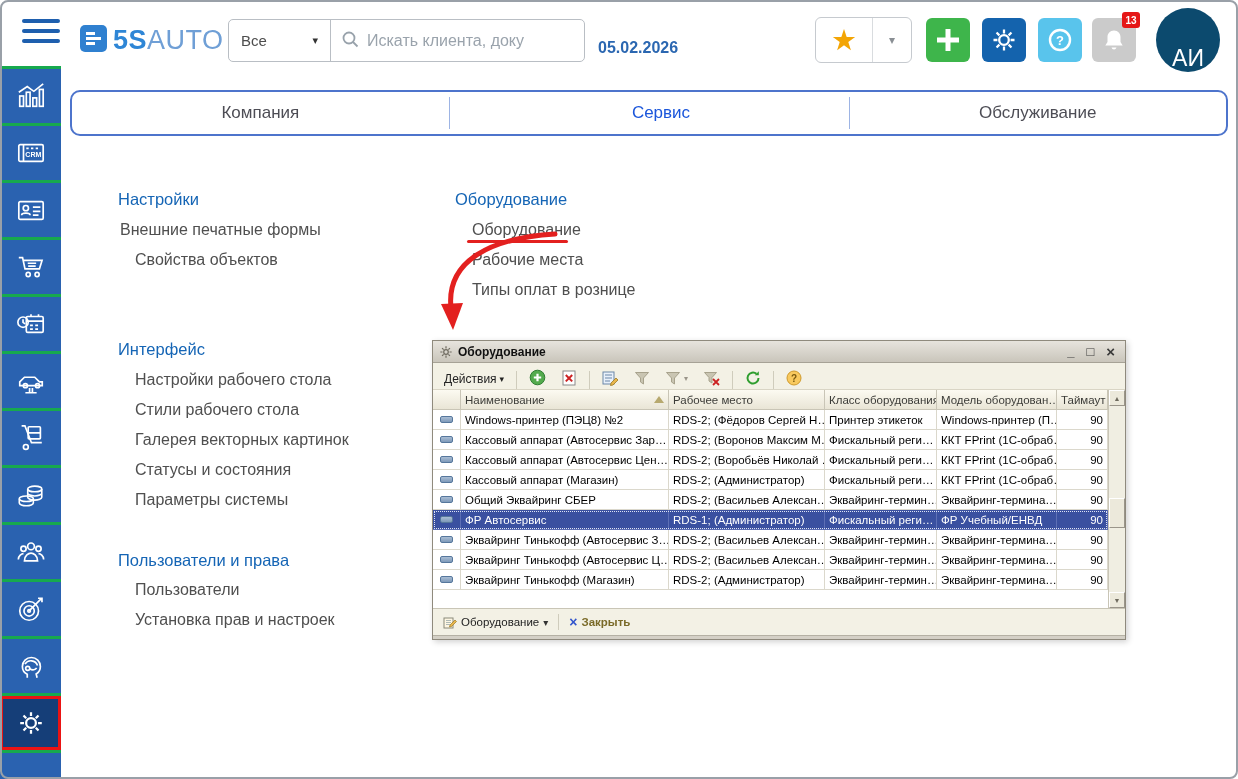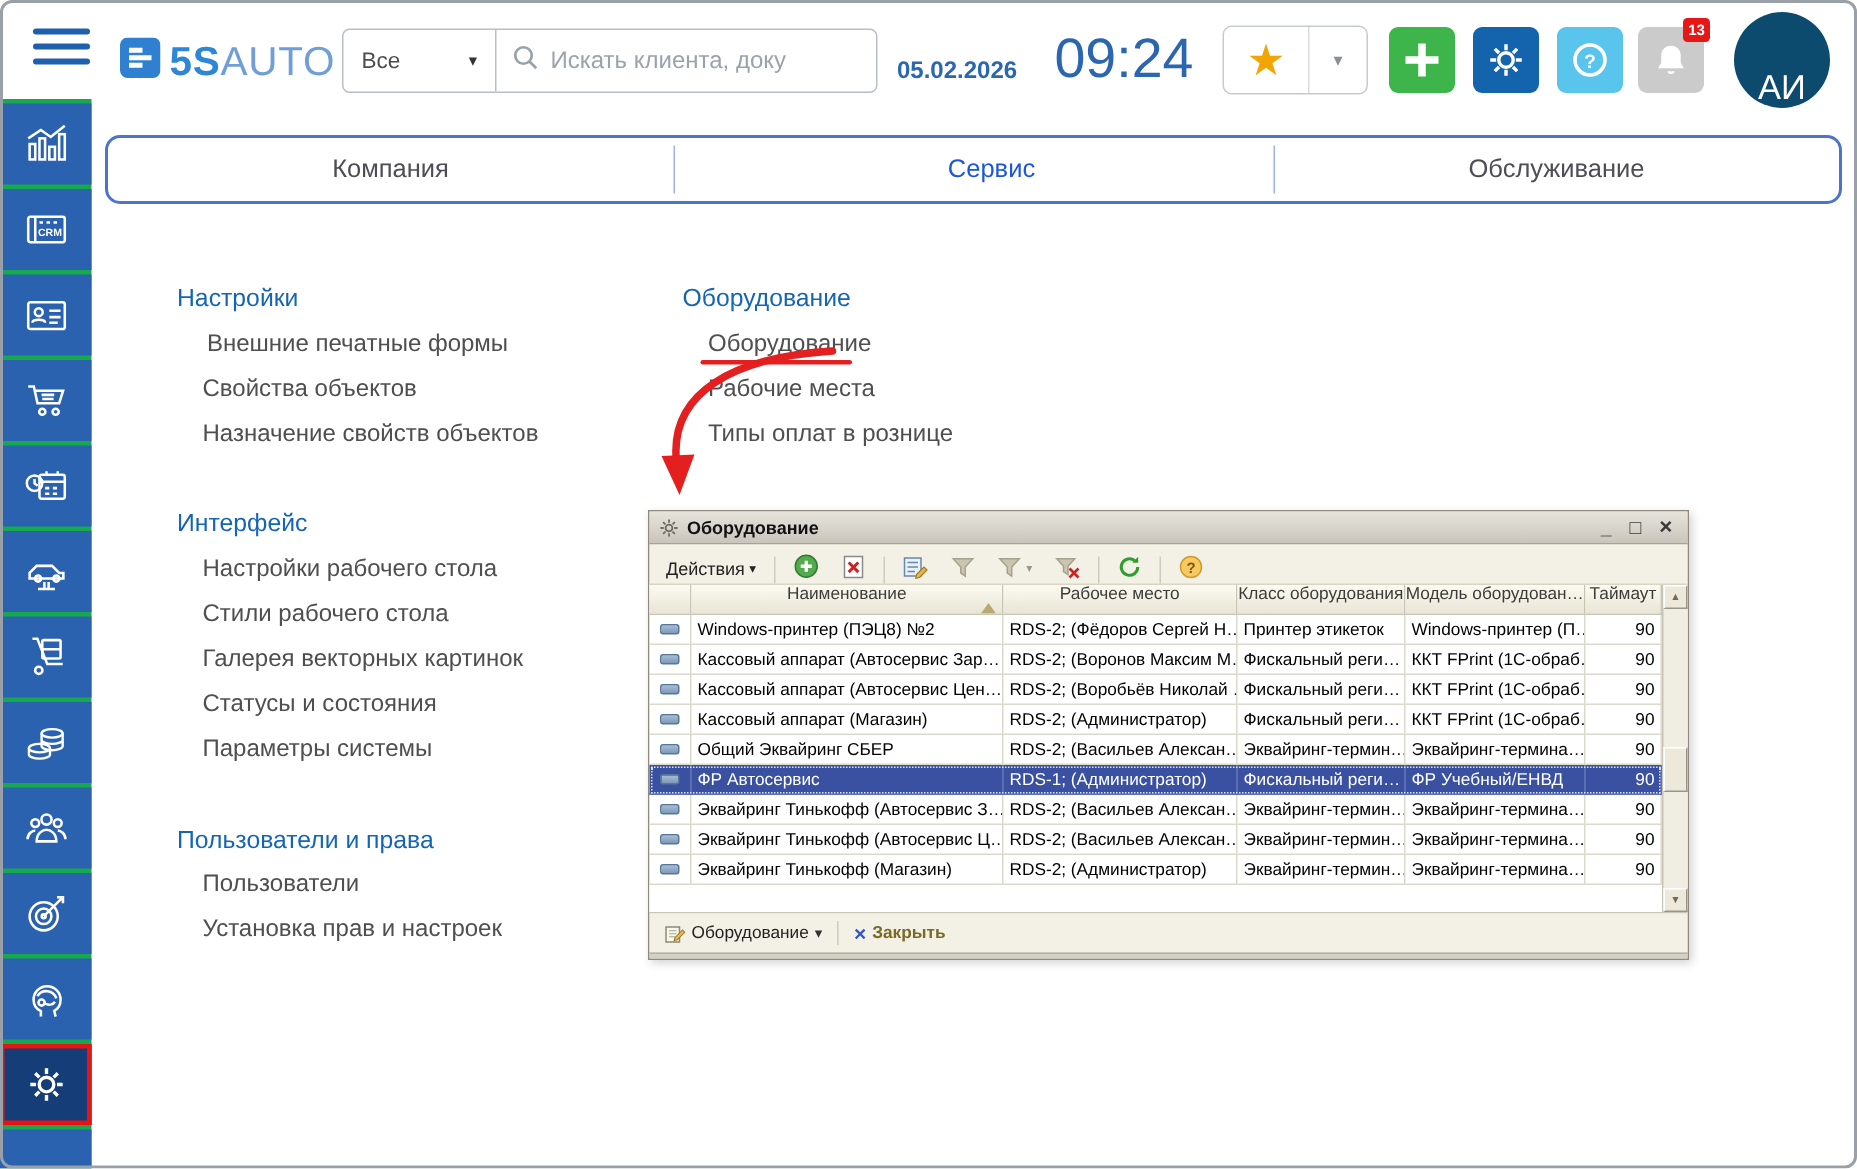--- a/index.html
+++ b/index.html
@@ -60,21 +60,21 @@
   .win-ctrls { display:flex; gap:12px; align-items:center; color:#3a3a3a; font-size:13px; font-weight:bold; padding-right:4px; }
   .win-ctrls span { cursor:pointer; line-height:10px; }
   .toolbar { height:27px; display:flex; align-items:flex-end; gap:5px; padding:0 6px; background:#f3f1e5; border-bottom:1px solid #d9d5c5; }
   .tbtn { display:flex; align-items:center; gap:3px; padding:2px 4px; cursor:pointer; color:#222; font-size:12px; border:1px solid transparent; border-radius:2px; }
   .tbtn.disabled { cursor:default; }
   .tsep { width:1px; height:18px; background:#cfccbc; margin:0 2px; }
   .grid { flex:1; display:flex; background:#fff; border-bottom:1px solid #c9c5b6; min-height:0; }
   .grid-main { flex:1; display:flex; flex-direction:column; min-width:0; }
   .hdr-row, .drow { display:flex; flex:none; }
   .hdr-row { height:20px; }
-  .hcell { background:linear-gradient(#fcfaf1,#e9e5d6); border-right:1px solid #c9c5b6; border-bottom:1px solid #c9c5b6; font-size:11.5px; color:#3c3c38; display:flex; align-items:center; padding:0 4px; overflow:hidden; white-space:nowrap; cursor:pointer;flex-direction:column; }
+  .hcell { background:linear-gradient(#fcfaf1,#e9e5d6); border-right:1px solid #c9c5b6; border-bottom:1px solid #c9c5b6; font-size:11.5px; color:#3c3c38; display:flex; align-items:center; padding:0 4px; overflow:hidden; white-space:nowrap; cursor:pointer; }
   .drow { height:20px; }
   .dcell { border-right:1px solid #dbd8cc; border-bottom:1px solid #dbd8cc; font-size:11.5px; color:#000; display:flex; align-items:center; padding:0 4px; overflow:hidden; white-space:nowrap; }
   .c-icon { width:28px; flex:none; justify-content:center; }
   .c-name { width:208px; flex:none; }
   .c-place { width:156px; flex:none; }
   .c-class { width:112px; flex:none; }
   .c-model { width:120px; flex:none; }
   .c-timeout { flex:1; min-width:0; justify-content:flex-end; }
   .drow.sel .dcell { background:#3a50a0; color:#fff; border-right-color:#5d6fb5; border-bottom-color:#5d6fb5; }
   .drow.sel { outline:1px dotted #dfe4f5; outline-offset:-2px; }
@@ -126,21 +126,20 @@
         <svg width="18" height="18" viewBox="0 0 18 18">
             <circle cx="8" cy="8" r="5.5" stroke="#98a2ab" stroke-width="1.8" fill="none"></circle>
             <path d="M12 12l4.5 4.5" stroke="#98a2ab" stroke-width="1.8"></path>
           </svg>
       </span>
       <input type="text" placeholder="Искать клиента, доку" style="">
     </div>
   </div>
 
   <div class="date-label">05.02.2026</div>
-  <div class="time-label">09:24</div>
 
   <div class="fav-group">
     <div class="fav-star">
         <span>★</span>
       </div>
     <div class="fav-caret">
         <span>▾</span>
       </div>
   </div>
 
@@ -295,23 +294,22 @@
     <div class="tile partial"></div>
   </div>
 
   <div class="tabbar">
     <div class="tab">Компания</div>
     <div class="tab active">Сервис</div>
     <div class="tab">Обслуживание</div>
   </div>
 
   <div class="sec-title" style="left:118px; top:190px;">Настройки</div>
-  <div class="mlink" style="left:138px; top:221px;text-align:center;">Внешние печатные формы</div>
+  <div class="mlink" style="left:120px; top:221px;text-align:center;">Внешние печатные формы</div>
   <div class="mlink" style="left:135px; top:251px;">Свойства объектов</div>
-  <div class="mlink" style="left:135px; top:281px;">Назначение свойств объектов</div>
 
   <div class="sec-title" style="left:118px; top:340px;">Интерфейс</div>
   <div class="mlink" style="left:135px; top:371px;">Настройки рабочего стола</div>
   <div class="mlink" style="left:135px; top:401px;">Стили рабочего стола</div>
   <div class="mlink" style="left:135px; top:431px;">Галерея векторных картинок</div>
   <div class="mlink" style="left:135px; top:461px;">Статусы и состояния</div>
   <div class="mlink" style="left:135px; top:491px;">Параметры системы</div>
 
   <div class="sec-title" style="left:118px; top:551px;">Пользователи и права</div>
   <div class="mlink" style="left:135px; top:581px;">Пользователи</div>

